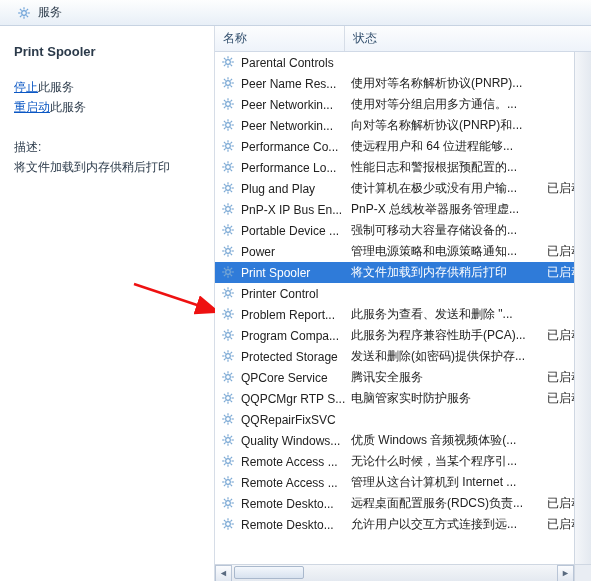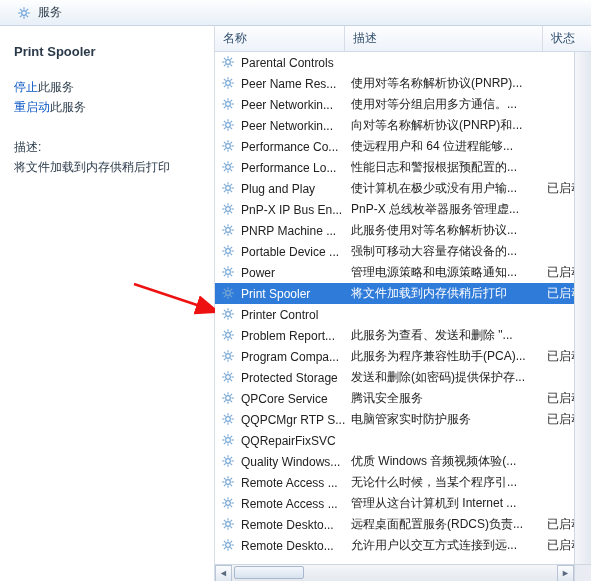--- a/index.html
+++ b/index.html
@@ -4,21 +4,21 @@
 <style>
 * { margin: 0; padding: 0; box-sizing: border-box; font-family: "Microsoft YaHei", "Segoe UI", Tahoma, sans-serif; font-size: 12px; }
 body { background: #fff; width: 591px; height: 581px; overflow: hidden; position: relative; }
 .titlebar { height: 26px; background: linear-gradient(#fdfefe,#e8eff7); border-bottom: 1px solid #c7d3e2; display: flex; align-items: center; padding: 0 16px; }
 .titlebar .ticon { width: 16px; height: 16px; margin-right: 6px; display: flex; align-items: center; justify-content: center; }
 .titlebar .ttext { color: #2b3a4a; }
 .main { display: flex; height: calc(100% - 26px); }
 .left { width: 215px; border-right: 1px solid #d6dde7; padding: 18px 12px 12px 14px; background: #fff; }
 .left h1 { font-size: 13px; font-weight: bold; color: #2b3a4a; margin-bottom: 18px; }
 .left .links { margin-bottom: 22px; line-height: 20px; }
-.left .links a { color: #0b57c4; cursor: pointer; }
+.left .links a { color: #0b57c4; text-decoration: underline; cursor: pointer; }
 .left .links .black { color: #2b3a4a; text-decoration: none; }
 .left .desc-label { color: #2b3a4a; margin-bottom: 2px; }
 .left .desc-text { color: #2b3a4a; line-height: 18px; }
 .right { flex: 1; position: relative; background: #fff; }
 .header { height: 26px; background: linear-gradient(#fcfdfe,#eef3fa); border-bottom: 1px solid #d0d9e6; display: flex; align-items: flex-start; color: #33506e; }
 .header .col { padding: 0 8px; height: 100%; display: flex; align-items: center; border-right: 1px solid #d6dde7; }
 .header .col.name { width: 130px; }
 .header .col.desc { flex: 1; }
 .header .col.stat { width: 48px; border-right: none; }
 .list { overflow-y: auto; overflow-x: hidden; height: calc(100% - 26px - 18px); }
@@ -75,21 +75,20 @@
       <div><a>停止</a><span class="black">此服务</span></div>
       <div><a>重启动</a><span class="black">此服务</span></div>
     </div>
     <div class="desc-label">描述:</div>
     <div class="desc-text">将文件加载到内存供稍后打印</div>
   </div>
 
   <div class="right">
     <div class="header">
       <div class="col name">名称</div>
-      <div class="col desc">描述</div>
       <div class="col stat">状态</div>
     </div>
     <div class="list" id="svc-list">
         <div class="row">
           <span class="ricon">
             <svg class="gear" width="14" height="14" viewBox="0 0 24 24">
               <circle cx="12" cy="12" r="4" fill="none" stroke="#7aa8d4" stroke-width="2"></circle>
               <g stroke="#7aa8d4" stroke-width="2">
                 <line x1="12" y1="2" x2="12" y2="6"></line>
                 <line x1="12" y1="18" x2="12" y2="22"></line>
@@ -236,40 +235,20 @@
                 <line x1="18" y1="12" x2="22" y2="12"></line>
                 <line x1="5" y1="5" x2="8" y2="8"></line>
                 <line x1="16" y1="16" x2="19" y2="19"></line>
                 <line x1="5" y1="19" x2="8" y2="16"></line>
                 <line x1="16" y1="8" x2="19" y2="5"></line>
               </g>
             </svg>
           </span>
           <span class="rname">PnP-X IP Bus En...</span>
           <span class="rdesc">PnP-X 总线枚举器服务管理虚...</span>
-          <span class="rstat"></span>
-        </div>
-        <div class="row">
-          <span class="ricon">
-            <svg class="gear" width="14" height="14" viewBox="0 0 24 24">
-              <circle cx="12" cy="12" r="4" fill="none" stroke="#7aa8d4" stroke-width="2"></circle>
-              <g stroke="#7aa8d4" stroke-width="2">
-                <line x1="12" y1="2" x2="12" y2="6"></line>
-                <line x1="12" y1="18" x2="12" y2="22"></line>
-                <line x1="2" y1="12" x2="6" y2="12"></line>
-                <line x1="18" y1="12" x2="22" y2="12"></line>
-                <line x1="5" y1="5" x2="8" y2="8"></line>
-                <line x1="16" y1="16" x2="19" y2="19"></line>
-                <line x1="5" y1="19" x2="8" y2="16"></line>
-                <line x1="16" y1="8" x2="19" y2="5"></line>
-              </g>
-            </svg>
-          </span>
-          <span class="rname">PNRP Machine ...</span>
-          <span class="rdesc">此服务使用对等名称解析协议...</span>
           <span class="rstat"></span>
         </div>
         <div class="row">
           <span class="ricon">
             <svg class="gear" width="14" height="14" viewBox="0 0 24 24">
               <circle cx="12" cy="12" r="4" fill="none" stroke="#7aa8d4" stroke-width="2"></circle>
               <g stroke="#7aa8d4" stroke-width="2">
                 <line x1="12" y1="2" x2="12" y2="6"></line>
                 <line x1="12" y1="18" x2="12" y2="22"></line>
                 <line x1="2" y1="12" x2="6" y2="12"></line>

